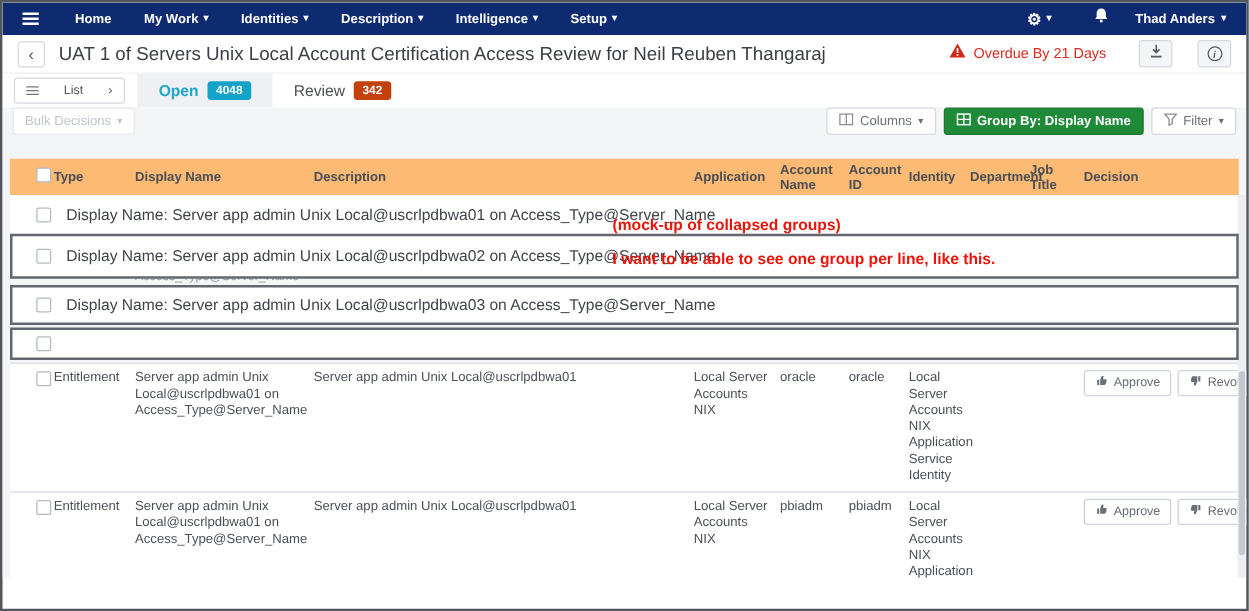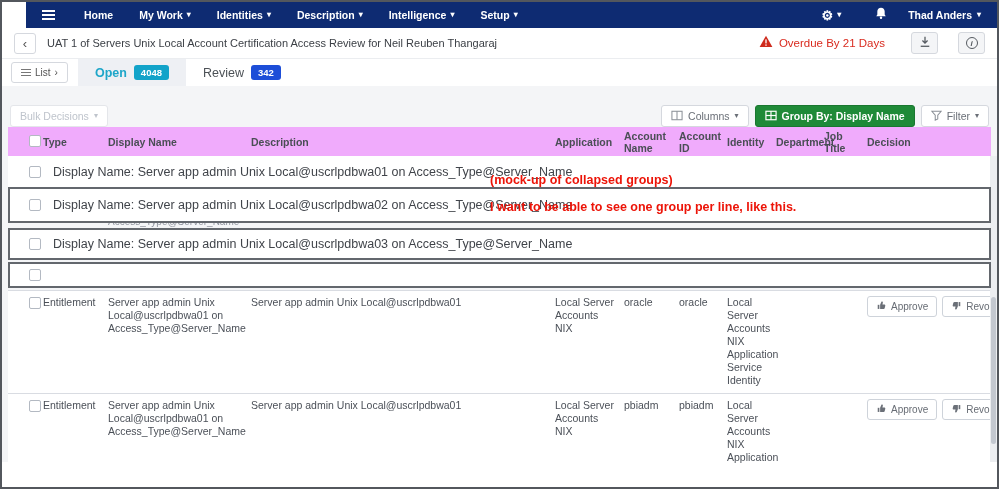--- a/index.html
+++ b/index.html
@@ -7,72 +7,72 @@
   .frame { width:999px; height:489px; border:2px solid #53575d; background:#fff;
            position:relative; overflow:hidden; }
 
   
   .logo-bar { height:25px; display:flex; align-items:center; padding-left:27px; background:#fff; }
   .logo { display:flex; align-items:center; gap:3px; color:#0a2b6a; font-weight:bold;
           font-size:14px; letter-spacing:.2px; }
 
   
   .navbar { height:26px; background:#0e2b72; display:flex; align-items:center;
-            color:#fff; padding:0 16px;margin-left:24px; }
+            color:#fff; padding:0 16px; }
   .burger { display:inline-flex; flex-direction:column; gap:2px; margin-right:16px; cursor:pointer; }
   .burger i { display:block; width:13px; height:2px; background:#fff; }
   .nav-item { font-size:10.5px; font-weight:bold; padding:0 13px; display:flex;
               align-items:center; gap:4px; cursor:pointer; white-space:nowrap; }
   .caret { font-size:8px; line-height:1; }
   .nav-right { margin-left:auto; display:flex; align-items:center; gap:20px; }
   .gear-glyph { font-size:13px; line-height:1; }
   .user-item { font-size:10.5px; font-weight:bold; display:flex; align-items:center; gap:5px; }
 
   
   .title-row { height:31px; display:flex; align-items:center; padding:0 12px;
                background:#fff; border-bottom:1px solid #ebedf0; }
   .back-btn { width:22px; height:21px; border:1px solid #d5d8de; border-radius:3px;
               background:#fff; color:#555; font-size:13px; display:flex;
               align-items:center; justify-content:center; cursor:pointer; }
-  .page-title { font-size:11px; color:#3c4046; margin-left:11px; white-space:nowrap; }
+  .page-title { font-size:15px; color:#3c4046; margin-left:11px; white-space:nowrap; }
   .title-right { margin-left:auto; display:flex; align-items:center; gap:20px; }
   .overdue-wrap { display:flex; align-items:center; gap:6px; margin-right:6px; }
   .overdue-text { color:#d92b1f; font-size:11.5px; }
   .icon-btn { width:27px; height:22px; background:#f4f5f7; border:1px solid #d5d8de;
               border-radius:3px; display:flex; align-items:center; justify-content:center; cursor:pointer; }
   .circle-i { width:12px; height:12px; border:1.5px solid #565b61; border-radius:50%;
               color:#565b61; font-size:8px; font-weight:bold; display:flex;
               align-items:center; justify-content:center; font-style:italic; }
 
   
   .tab-row { height:27px; display:flex; align-items:stretch; background:#fff; padding-left:9px; }
   .list-btn { align-self:center; height:21px; border:1px solid #d5d8de; border-radius:3px;
-              display:flex; align-items:center; gap:4px; padding:0 9px; font-size:10px;
+              display:flex; align-items:center; gap:20px; padding:0 9px; font-size:10px;
               color:#555; background:#fff; cursor:pointer; margin-right:10px; }
   .list-glyph { display:inline-flex; flex-direction:column; gap:1.5px; }
   .list-glyph i { display:block; width:10px; height:1.5px; background:#777; }
   .tab { display:flex; align-items:center; gap:7px; padding:0 17px; font-size:12.5px;
          color:#4c5156; cursor:pointer; }
   .tab.active { background:#eef0f4; color:#1ea6c9; font-weight:bold; }
   .badge { font-size:9.5px; font-weight:bold; color:#fff; border-radius:3px; padding:2px 7px; }
   .badge.open { background:#12a3c9; }
-  .badge.review { background:#1d4ed8; }
+  .badge.review { background:#c2410c; }
 
   
   .content { background:#f4f5f7; height:calc(100% - 109px); position:relative; }
-  .toolbar { height:41px; display:flex; align-items:flex-end; padding:0 8px; }
+  .toolbar { height:41px; display:flex; align-items:flex-start; padding:0 8px; }
   .btn { height:22px; border:1px solid #d5d8de; border-radius:3px; background:#fff;
          color:#6a6f77; font-size:10.5px; display:flex; align-items:center; gap:5px;
          padding:0 9px; cursor:pointer; white-space:nowrap; }
   .btn.disabled { color:#bfc4cc; border-color:#e4e6ea; cursor:default; }
   .toolbar-right { margin-left:auto; display:flex; gap:6px; }
   .btn.green { background:#1f8a38; border-color:#1a7730; color:#fff; font-weight:bold; }
 
   .grid { display:grid; grid-template-columns:35px 65px 143px 304px 69px 55px 48px 49px 48px 43px 1fr; }
-  .thead { height:29px; background:#f0abfc; margin:0 6px; align-items:center;
+  .thead { height:29px; background:#fdba74; margin:0 6px; align-items:center;
            font-size:10.5px; font-weight:bold; color:#4a4e55; }
   .thead .cell { padding-right:4px; }
 
   .rows-area { position:relative; margin:0 6px; height:316px; }
   .cb { width:12px; height:12px; border:1px solid #b3b9c2; border-radius:2px;
         background:#fff; display:inline-block; cursor:pointer; flex:0 0 auto; }
   .cb.head-cb { margin-left:21px; }
 
   .group-row { position:absolute; left:0; right:0; top:0; height:31px; background:#fff;
                display:flex; align-items:center; cursor:pointer; }

